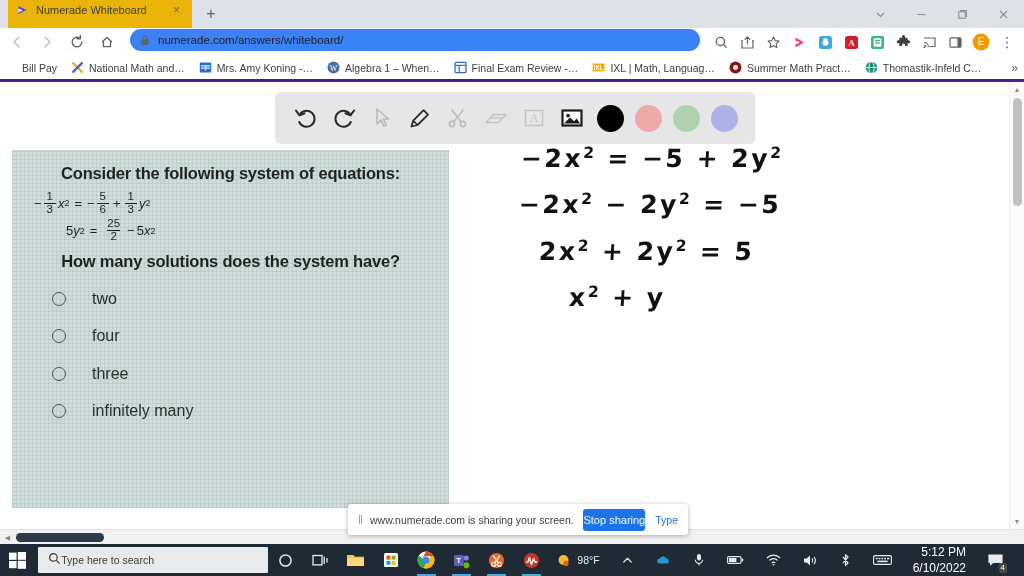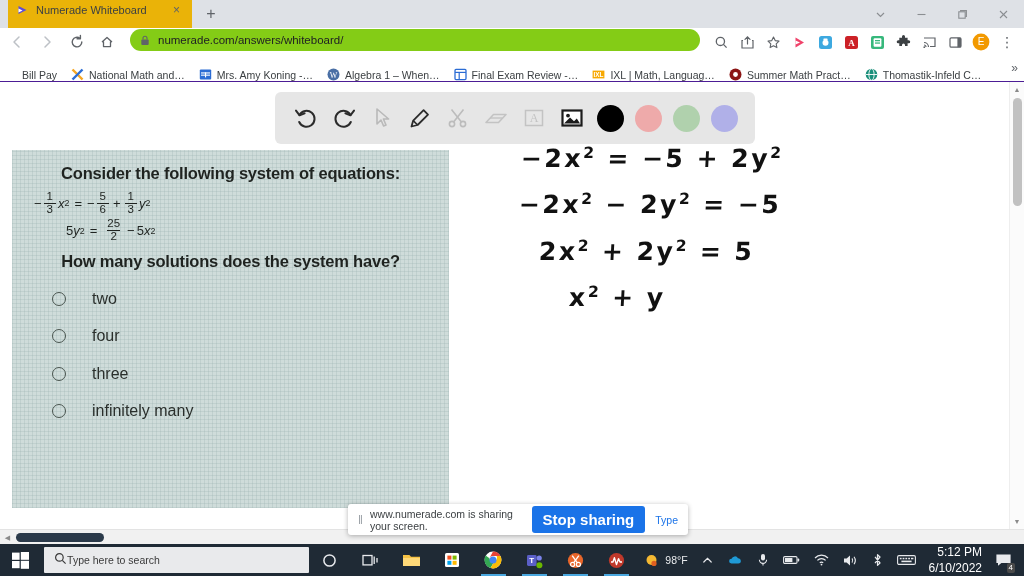--- a/index.html
+++ b/index.html
@@ -55,37 +55,37 @@
     position: absolute; top: 28px; left: 0; width: 1024px; height: 28px;
     background: #fff;
     display: flex; align-items: center;
   }
   .navbtn {
     width: 26px; height: 26px; margin-left: 4px;
     display: flex; align-items: center; justify-content: center;
   }
   .omnibox {
     flex: 1; height: 22px; margin: 0 8px 4px 10px;
-    background: #84cc16; border-radius: 11px;
+    background: #3b82f6; border-radius: 11px;
     display: flex; align-items: center; padding: 0 10px;
   }
   .omnibox .lock { margin-right: 8px; display:flex; }
   .omnibox .url { font-size: 11.5px; color: #202124; white-space: nowrap; }
   .tbicons { display: flex; align-items: center; padding-right: 4px; }
   .tbicon {
     width: 24px; height: 24px;
     display: flex; align-items: center; justify-content: center;
     margin: 0 1px;
   }
 
   
   .bookmarks {
     position: absolute; top: 56px; left: 0; width: 1024px; height: 26px;
-    background: #fff; border-bottom: 1px solid #4c1d95;
-    display: flex; align-items: flex-end; padding-left: 22px;
+    background: #fff; border-bottom: 3px solid #4c1d95;
+    display: flex; align-items: center; padding-left: 22px;
     overflow: hidden;
   }
   .bm {
     display: flex; align-items: center; margin-right: 14px;
     font-size: 10.5px; color: #3c4043; white-space: nowrap;
   }
   .bm-ico {
     width: 13px; height: 13px; margin-right: 5px; flex: 0 0 13px;
     display: flex; align-items: center; justify-content: center;
   }
@@ -177,22 +177,22 @@
     position: absolute; left: 348px; top: 504px;
     width: 340px; height: 31px;
     background: #fff; border-radius: 3px;
     box-shadow: 0 1px 5px rgba(0,0,0,.3);
     display: flex; align-items: center; padding: 0 10px;
     z-index: 20;
   }
   .sb-grip { color: #9aa0a6; font-size: 12px; margin-right: 9px; letter-spacing:-2px;}
   .sb-text { font-size: 10.5px; color: #3c4043; flex: 1; }
   .sb-stop {
-    background: #1a73e8; color: #fff; font-size: 15px; font-weight: bold;
-    border: none; border-radius: 3px; padding: 5px 11px; margin-right: 10px;
+    background: #1a73e8; color: #fff; font-size: 11px; font-weight: normal;
+    border: none; border-radius: 3px; padding: 5px 0; margin-right: 10px;
   }
   .sb-hide { font-size: 10.5px; color: #1a73e8; }
 
   
   .vscroll {
     position: absolute; right: 0; top: 82px; width: 15px; height: 447px;
     background: #fbfbfb; border-left: 1px solid #eee;
   }
   .vs-arrow {
     height: 15px; display:flex; align-items:center; justify-content:center;
@@ -236,21 +236,21 @@
   .tb-item {
     width: 42px; height: 32px;
     display: flex; align-items: center; justify-content: center;
     position: relative;
   }
   .tb-item.active::after {
     content:''; position:absolute; bottom:0; left:8px; right:8px;
     height:2px; background:#4aa8e0;
   }
   .tray {
-    margin-left: auto; display: flex; align-items: flex-end; padding-right: 8px;
+    margin-left: auto; display: flex; align-items: flex-end; padding-right: 16px; gap: 8px;
   }
   .tray-item {
     height: 32px; padding: 0 7px;
     display: flex; align-items: center; justify-content: center;
     color: #e8eaed; font-size: 10.5px;
   }
   .clock {
     display: flex; flex-direction: column; align-items: flex-end;
     justify-content: center; color: #fff; font-size: 12px;
     line-height: 1.35; padding: 0 8px 0 6px;

